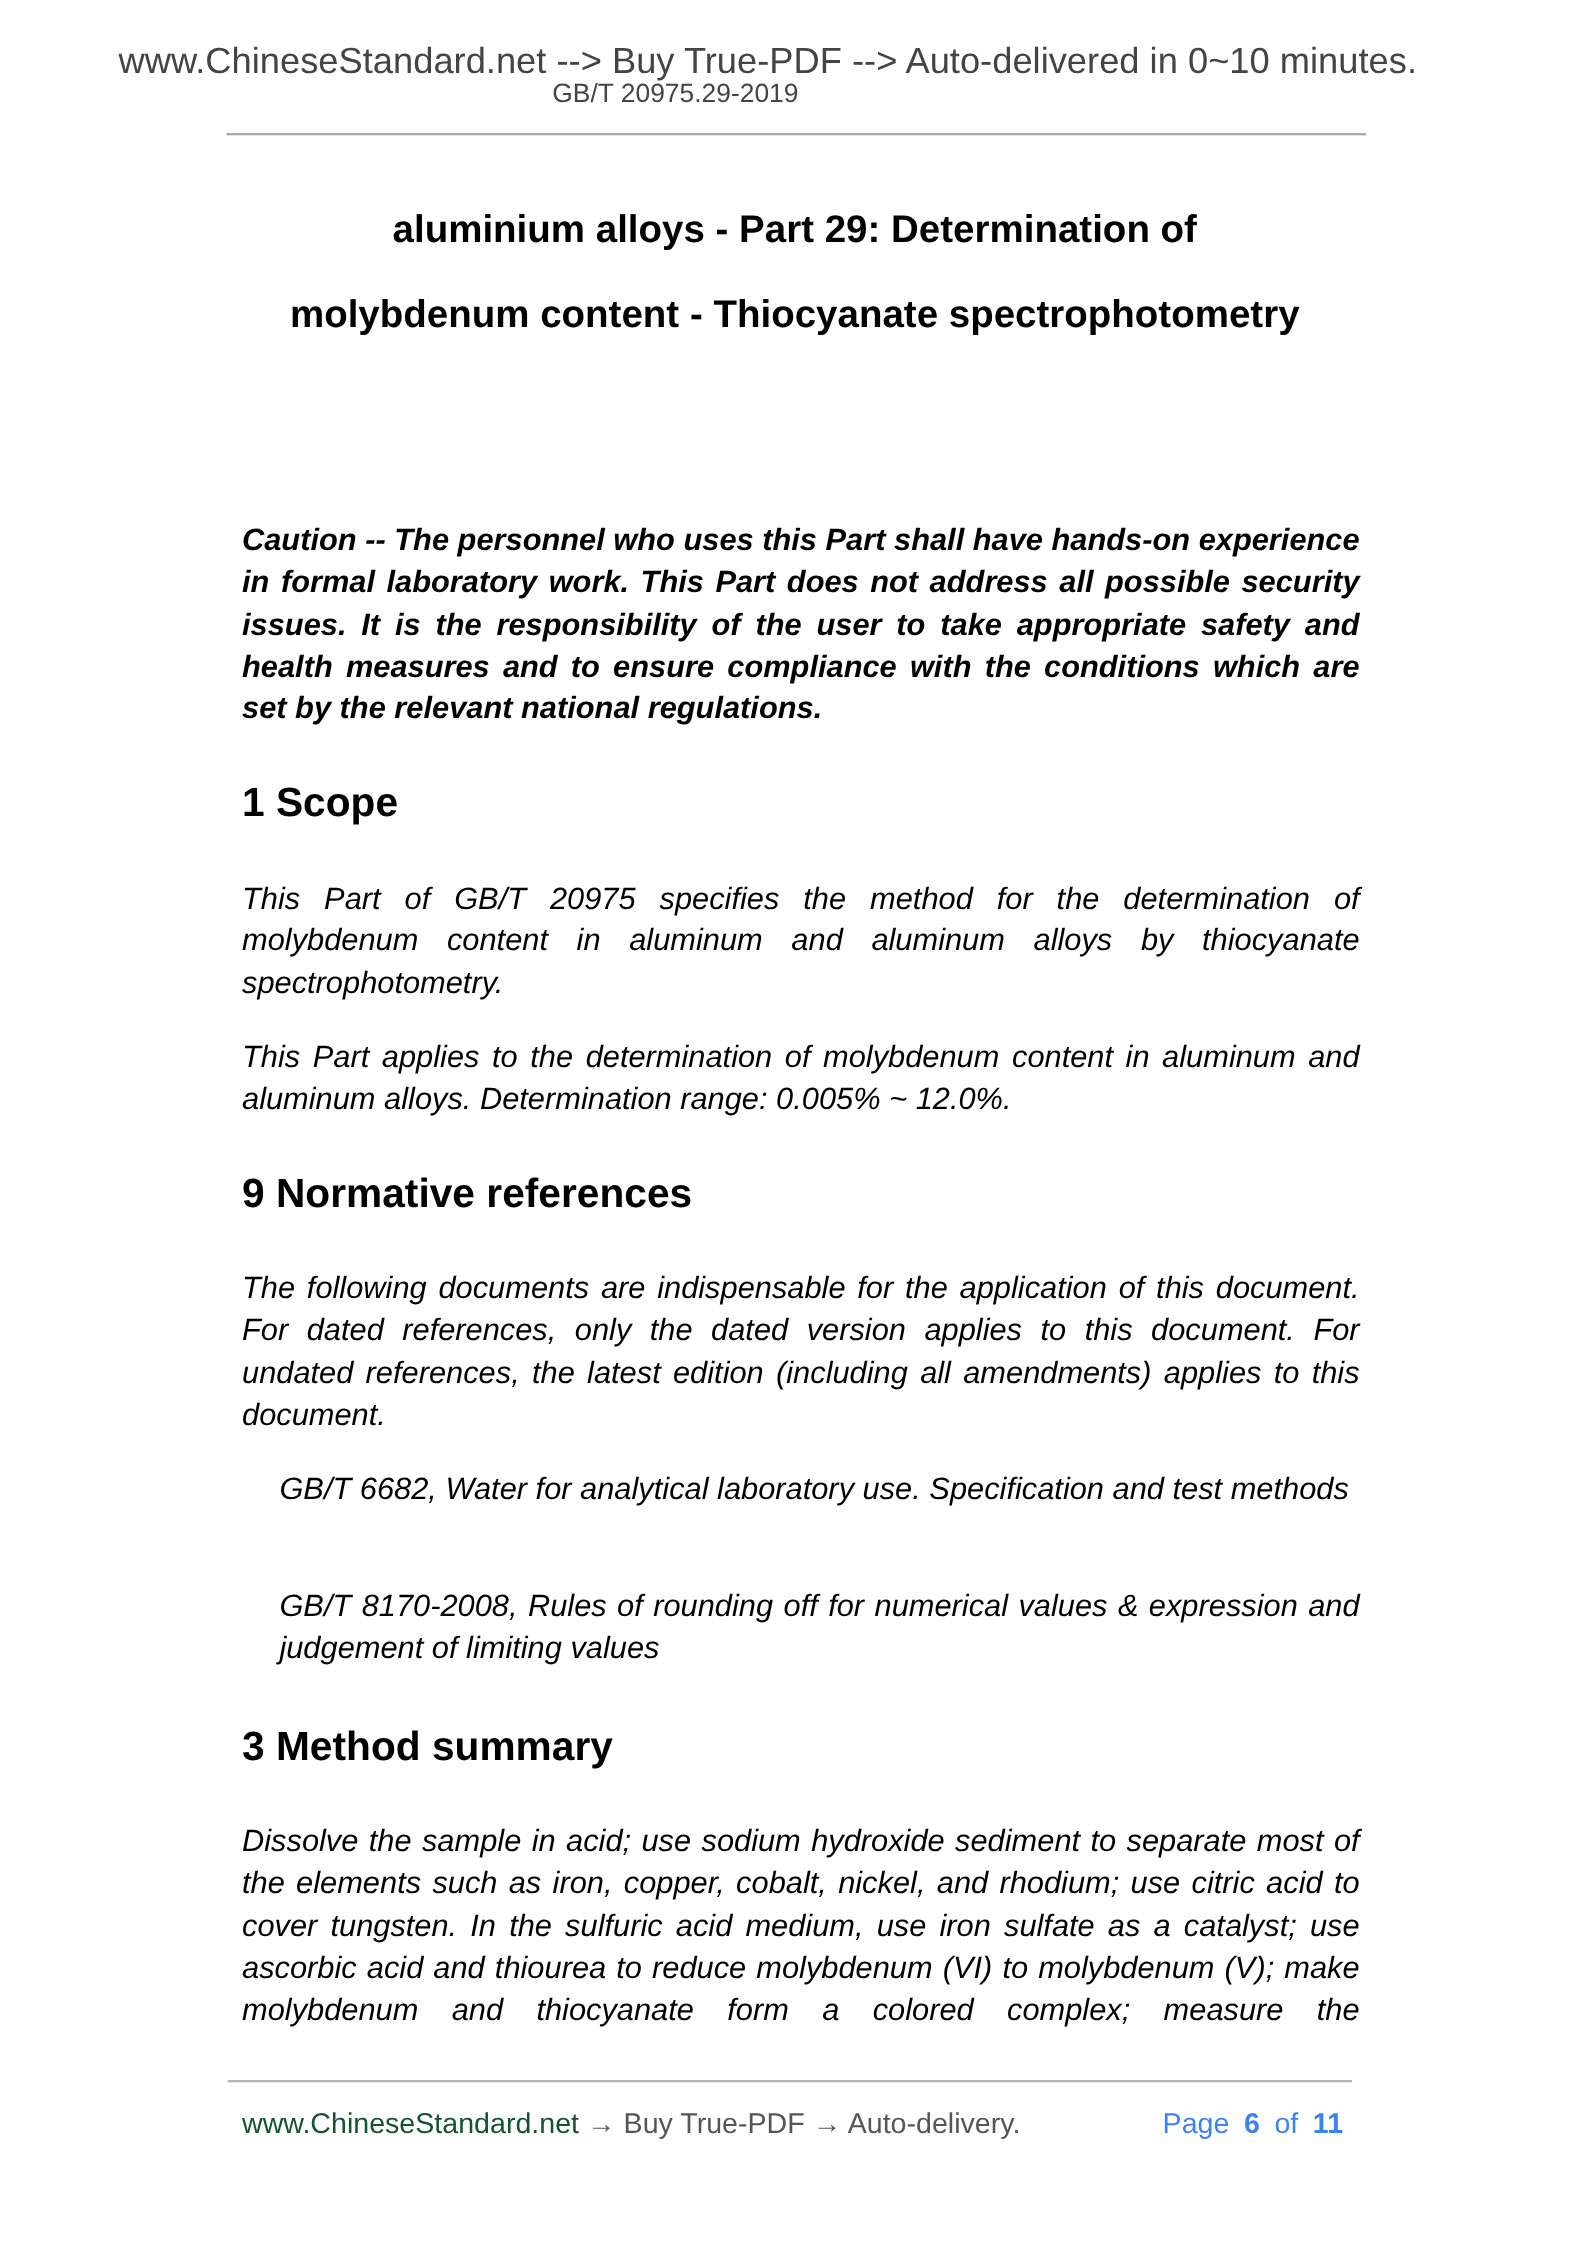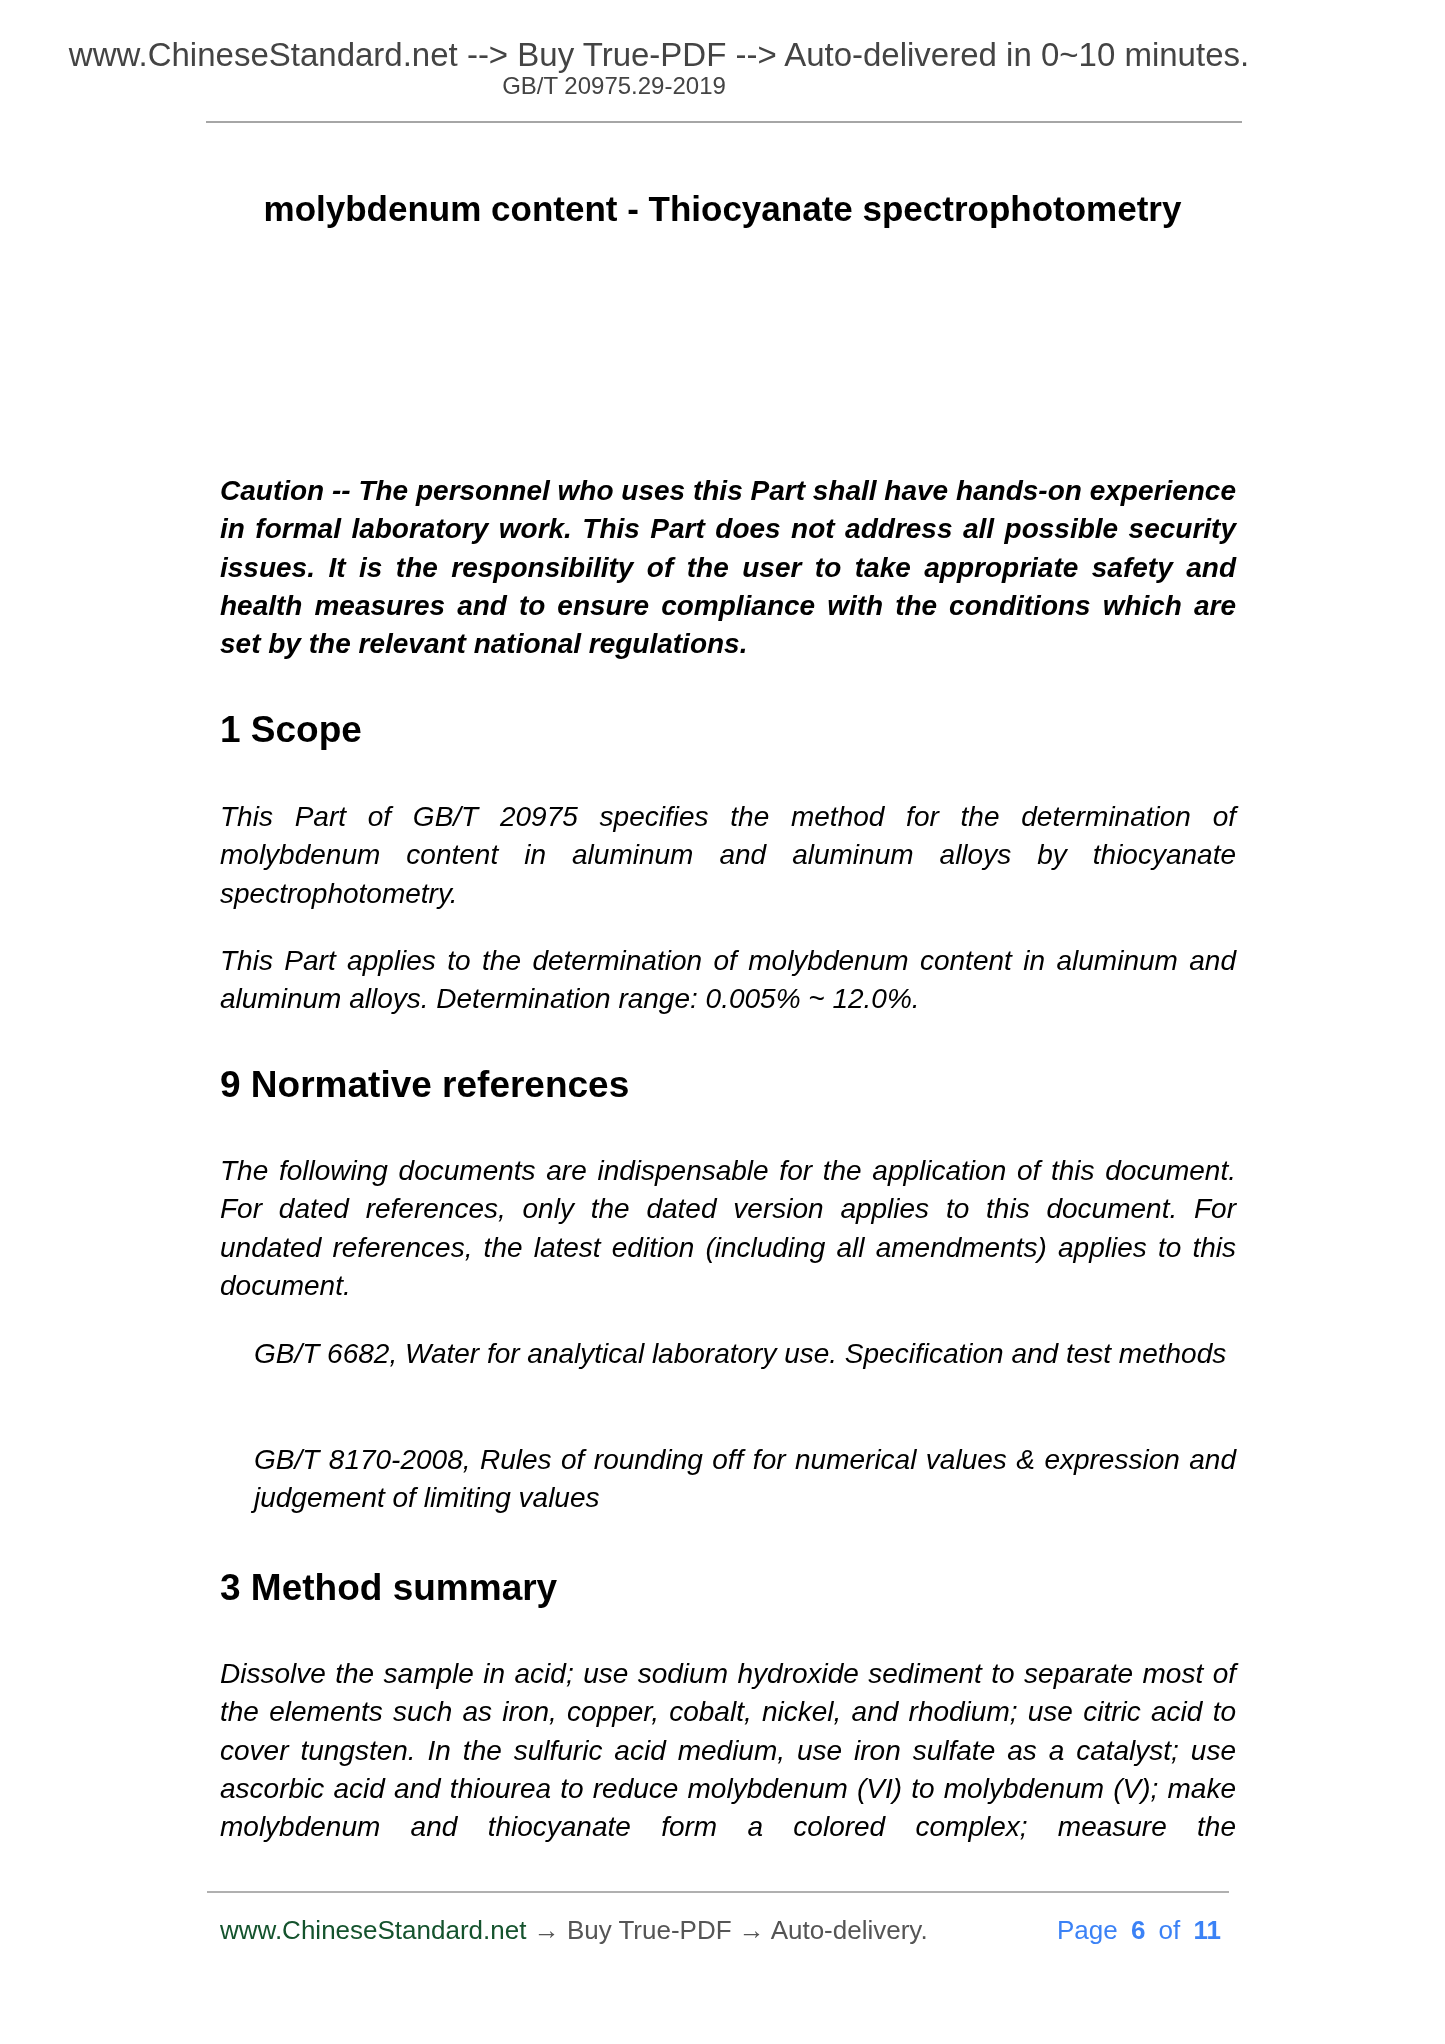--- a/index.html
+++ b/index.html
@@ -18,20 +18,21 @@
     .abs { position: absolute; }
 
     
     .banner {
       left: 0; width: 1318px; top: 36px;
       text-align: center;
       font-size: 33px;
       line-height: 38px;
       color: #444444;
       white-space: nowrap;
+      padding-left: 39px;
     }
     .std-code {
       left: 0; width: 1228px; top: 72px;
       text-align: center;
       font-size: 24px;
       line-height: 28px;
       color: #444444;
     }
     .header-rule {
       left: 206px; width: 1036px; top: 121px;
@@ -104,20 +105,21 @@
     .footer-right b { font-weight: bold; }
   </style>
 </head>
 <body>
 
 <div class="abs banner">www.ChineseStandard.net --&gt; Buy True-PDF --&gt; Auto-delivered in 0~10 minutes.</div>
 <div class="abs std-code">GB/T 20975.29-2019</div>
 <div class="abs header-rule"></div>
 
 <div class="abs title">
+  <div>aluminium alloys - Part 29: Determination of</div>
   <div>molybdenum content - Thiocyanate spectrophotometry</div>
 </div>
 
 <p class="abs col para bold" style="top:472px;">Caution -- The personnel who uses this Part shall have hands-on experience in formal laboratory work. This Part does not address all possible security issues. It is the responsibility of the user to take appropriate safety and health measures and to ensure compliance with the conditions which are set by the relevant national regulations.</p>
 
 <h2 class="abs col heading" style="top:708px;">1 Scope</h2>
 <p class="abs col para" style="top:798px;">This Part of GB/T 20975 specifies the method for the determination of molybdenum content in aluminum and aluminum alloys by thiocyanate spectrophotometry.</p>
 <p class="abs col para" style="top:942px;">This Part applies to the determination of molybdenum content in aluminum and aluminum alloys. Determination range: 0.005% ~ 12.0%.</p>
 
 <h2 class="abs col heading" style="top:1063px;">9 Normative references</h2>

